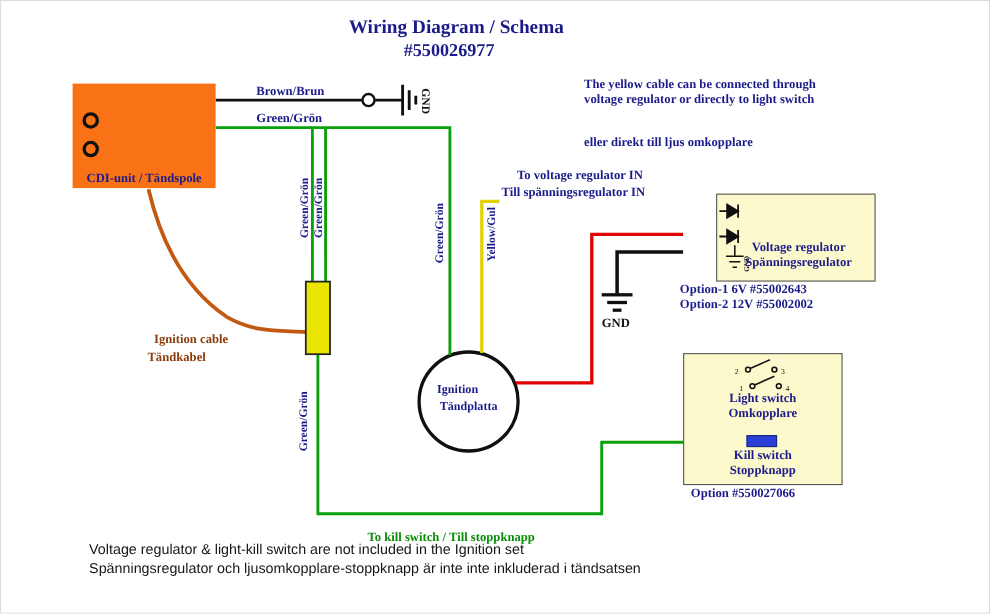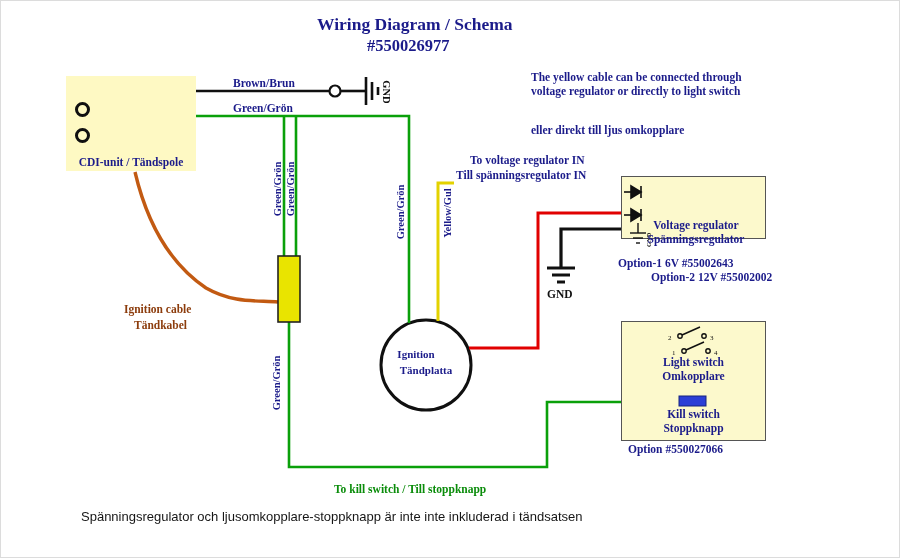--- a/index.html
+++ b/index.html
@@ -9,21 +9,21 @@
             font-family:"Liberation Serif", serif; }
   svg.wires { position:absolute; left:0; top:0; }
   .title { position:absolute; font-weight:bold; color:#1b1b8a; font-size:17.5px; white-space:nowrap; }
   .lbl { position:absolute; font-weight:bold; color:#1b1b8a; font-size:11.5px;
          white-space:nowrap; line-height:1.15; }
   .rot   { font-size:10.5px; transform:translate(-50%,-50%) rotate(-90deg); }
   .rotcw { font-size:10.5px; transform:translate(-50%,-50%) rotate(90deg); }
   .green-t { color:#0a8c0a; }
   .brown-t { color:#8c3c0c; }
   .black-t { color:#111111; }
-  .cdi { position:absolute; left:65px; top:75px; width:130px; height:95px; background:#fef9c3; }
+  .cdi { position:absolute; left:65px; top:75px; width:130px; height:95px; background:#f97316; }
   .cdi-dot { position:absolute; left:9px; width:15px; height:15px;
              border:3.4px solid #101010; border-radius:50%; }
   .cdi-lbl { position:absolute; left:0; bottom:3px; width:100%; text-align:center;
              font-size:11.5px; font-weight:bold; color:#1b1b8a; white-space:nowrap; }
   .ybox { position:absolute; left:620px; width:145px; background:#fcf9cc; border:1.6px solid #555555; }
   .ybox svg { position:absolute; left:0; top:0; }
   .center-lbl { position:absolute; left:0; width:100%; text-align:center; font-weight:bold;
                 color:#1b1b8a; font-size:11.5px; white-space:nowrap; }
   .circle-lbl { position:absolute; transform:translateX(-50%); font-weight:bold;
                 color:#1b1b8a; font-size:11px; white-space:nowrap; }
@@ -87,32 +87,32 @@
   <div class="lbl rot" style="left:290px; top:188px;">Green/Grön</div>
   <div class="lbl rot" style="left:400px; top:211px;">Green/Grön</div>
   <div class="lbl rot" style="left:447px; top:212px;">Yellow/Gul</div>
   <div class="lbl rot" style="left:276px; top:382px;">Green/Grön</div>
   <div class="lbl rotcw black-t" style="left:385px; top:91px;">GND</div>
   <div class="lbl black-t" style="left:546px; top:287px;">GND</div>
 
   <div class="circle-lbl" style="left:415px; top:347px;">Ignition</div>
   <div class="circle-lbl" style="left:425px; top:363px;">Tändplatta</div>
 
-  <div class="lbl brown-t" style="left:123px; top:302px;">Ignition cable</div>
+  <div class="lbl brown-t" style="left:139px; top:302px;">Ignition cable</div>
   <div class="lbl brown-t" style="left:133px; top:318px;">Tändkabel</div>
 
   <div class="lbl" style="left:469px; top:153px;">To voltage regulator IN</div>
   <div class="lbl" style="left:455px; top:168px;">Till spänningsregulator IN</div>
   <div class="lbl green-t" style="left:333px; top:450px;margin-top:32px;">To kill switch / Till stoppknapp</div>
 
   <div class="note" style="left:530px; top:70px;">The yellow cable can be connected through</div>
   <div class="note" style="left:530px; top:84px;">voltage regulator or directly to light switch</div>
   <div class="note" style="left:530px; top:123px;">eller direkt till ljus omkopplare</div>
 
-  <div class="ybox" style="top:175px; height:63px;">
+  <div class="ybox" style="top:175px; height:80px;margin-left:30px;">
     <svg width="142" height="77">
       <g stroke="#101010" stroke-width="1.6" fill="#101010">
         <line x1="2" y1="15" x2="9" y2="15"></line>
         <polygon points="9,9 9,21 19,15"></polygon>
         <line x1="19" y1="9" x2="19" y2="21"></line>
       </g>
       <g stroke="#101010" stroke-width="1.6" fill="#101010">
         <line x1="2" y1="38" x2="9" y2="38"></line>
         <polygon points="9,32 9,44 19,38"></polygon>
         <line x1="19" y1="32" x2="19" y2="44"></line>
@@ -122,21 +122,21 @@
         <line x1="8" y1="56" x2="24" y2="56"></line>
         <line x1="11" y1="61" x2="21" y2="61"></line>
         <line x1="14" y1="66" x2="18" y2="66"></line>
       </g>
       <text x="29" y="70" font-size="6.5" font-weight="bold" fill="#101010" transform="rotate(-90 29 70)">GND</text>
     </svg>
     <div class="center-lbl" style="top:42px; left:10px; width:128px;">Voltage regulator</div>
     <div class="center-lbl" style="top:56px; left:10px; width:128px;">Spänningsregulator</div>
   </div>
   <div class="lbl" style="left:617px; top:256px;">Option-1 6V #55002643</div>
-  <div class="lbl" style="left:650px; top:270px;">Option-2 12V #55002002</div>
+  <div class="lbl" style="left:617px; top:270px;">Option-2 12V #55002002</div>
 
   <div class="ybox" style="top:320px; height:120px;">
     <svg width="142" height="117">
       <g stroke="#101010" stroke-width="1.4" fill="none">
         <circle cx="58" cy="14" r="2.2"></circle>
         <circle cx="82" cy="14" r="2.2"></circle>
         <line x1="60" y1="13" x2="78" y2="5"></line>
       </g>
       <text x="46" y="18" font-size="7" fill="#101010">2</text>
       <text x="88" y="18" font-size="7" fill="#101010">3</text>
@@ -149,15 +149,16 @@
       <text x="92" y="33" font-size="7" fill="#101010">4</text>
       <rect x="57" y="74" width="27" height="10" fill="#2b3fd6" stroke="#16247f" stroke-width="1"></rect>
     </svg>
     <div class="center-lbl" style="top:34px;">Light switch</div>
     <div class="center-lbl" style="top:48px;">Omkopplare</div>
     <div class="center-lbl" style="top:86px;">Kill switch</div>
     <div class="center-lbl" style="top:100px;">Stoppknapp</div>
   </div>
   <div class="lbl" style="left:627px; top:442px;">Option #550027066</div>
 
+  <div class="footer" style="top:491px;">Voltage regulator &amp; light-kill switch are not included in the Ignition set</div>
   <div class="footer" style="top:508px;">Spänningsregulator och ljusomkopplare-stoppknapp är inte inte inkluderad i tändsatsen</div>
 
 </div>
 
 </body></html>

